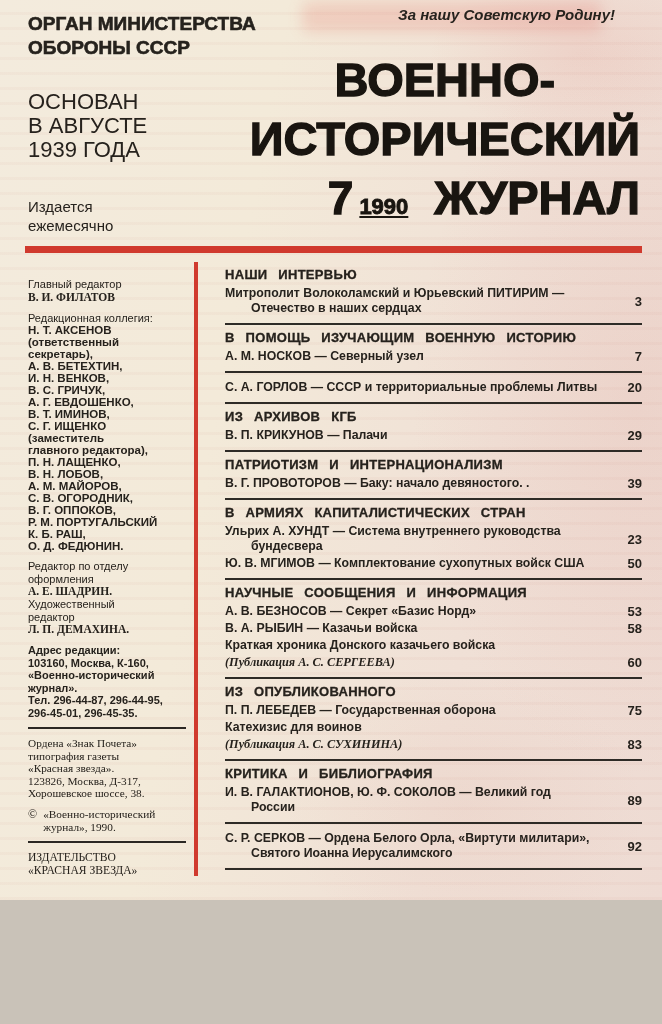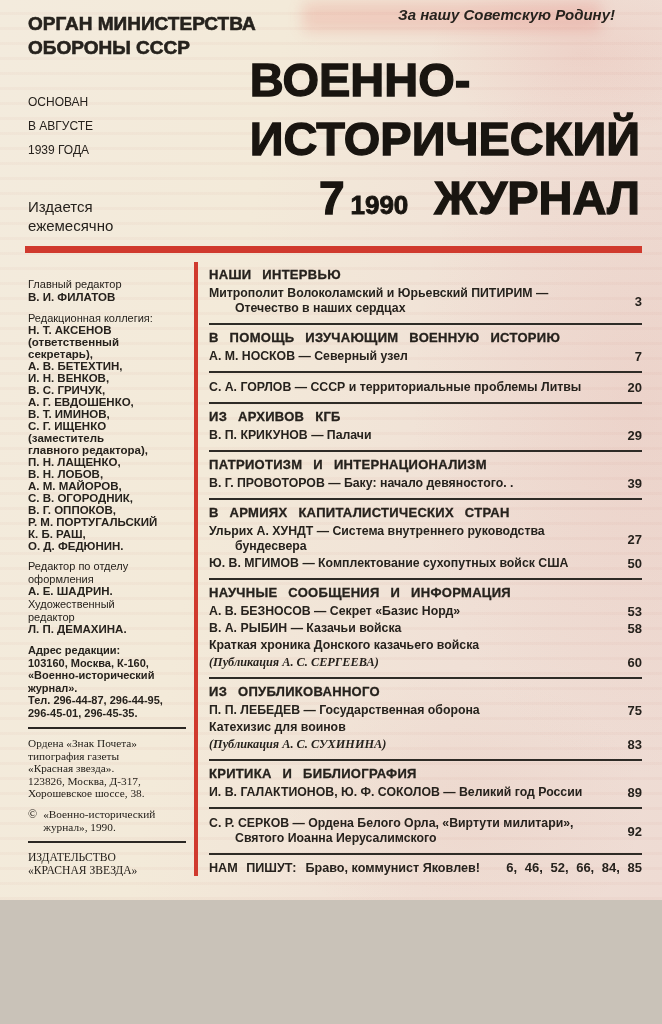--- a/index.html
+++ b/index.html
@@ -12,43 +12,43 @@
           radial-gradient(300px 500px at 96% 45%, rgba(209,120,110,0.10), transparent 75%),
           radial-gradient(260px 200px at 70% 90%, rgba(205,130,115,0.08), transparent 70%),
           repeating-linear-gradient(0deg, rgba(196,120,108,0.05) 0 3px, transparent 3px 15px);}
   .bleed-top{position:absolute;top:2px;right:60px;width:300px;height:30px;
         background:rgba(221,70,55,0.16);filter:blur(7px);border-radius:8px;pointer-events:none;}
 
   
   .organ{position:absolute;left:28px;top:12px;font-size:19px;line-height:24px;font-weight:800;
          -webkit-text-stroke:0.6px currentColor;white-space:pre-line;}
   .motto{position:absolute;left:398px;top:6px;font-size:15px;font-style:italic;font-weight:600;}
-  .founded{position:absolute;left:28px;top:90px;font-size:12px;line-height:24px;white-space:pre-line;}
+  .founded{position:absolute;left:28px;top:90px;font-size:22px;line-height:24px;white-space:pre-line;}
   .frequency{position:absolute;left:28px;top:197px;font-size:15px;line-height:19px;white-space:pre-line;}
-  .title{position:absolute;right:22px;top:50px;text-align:left;font-weight:700;color:#191510;
+  .title{position:absolute;right:22px;top:50px;text-align:center;font-weight:700;color:#191510;
          -webkit-text-stroke:1.3px #191510;font-size:47px;line-height:59px;}
   .title-line3{display:flex;justify-content:flex-end;align-items:baseline;column-gap:26px;}
   .issue{display:flex;align-items:baseline;column-gap:6px;}
   .issue-number{font-size:46px;}
-  .issue-year{font-size:26px;-webkit-text-stroke:0.9px #191510;}
+  .issue-year{font-size:22px;text-decoration:underline;-webkit-text-stroke:0.9px #191510;}
 
   .red-rule{position:absolute;background:#d03a2e;}
   .red-rule.top{left:25px;right:20px;top:246px;height:7px;}
   .red-rule.bottom{left:0;right:0;top:1001px;height:8px;}
 
   
   .columns{position:absolute;left:28px;right:20px;top:262px;bottom:24px;display:flex;}
   .left-col{width:158px;flex:none;padding-top:16px;overflow:hidden;}
   .vrule{width:4px;background:#d03a2e;flex:none;margin-left:8px;}
-  .toc{flex:1;padding-left:11px;display:flex;flex-direction:column;overflow:hidden;}
+  .toc{flex:1;padding-left:27px;display:flex;flex-direction:column;overflow:hidden;}
 
   
   .lc{margin-bottom:8px;}
   .lc-label{font-size:11px;line-height:12.5px;white-space:pre-line;}
-  .lc-name{font-size:11.5px;font-weight:700;line-height:13px;}
+  .lc-name{font-size:11.5px;font-weight:700;line-height:13px;font-family:Liberation Serif, serif;}
   .board{font-size:11.5px;font-weight:700;line-height:12px;white-space:pre-line;}
   .addr-label{font-size:11px;font-weight:700;line-height:12.5px;}
   .addr{font-size:11px;font-weight:700;line-height:12.5px;white-space:pre-line;}
   .serif{font-family:"Liberation Serif",serif;font-size:11.3px;line-height:12.6px;white-space:pre-line;}
   .copy-row{display:flex;column-gap:6px;align-items:flex-start;}
   .copy-icon{font-family:"Liberation Serif",serif;font-size:12px;line-height:12.6px;}
   .publisher{font-family:"Liberation Serif",serif;font-size:11.6px;line-height:13px;white-space:pre-line;}
   .lc-div{border:none;border-top:2px solid #2b2824;margin:8px 0;}
 
   
@@ -198,21 +198,21 @@
         <div class="toc-item">
           <span class="toc-item-text">В. Г. ПРОВОТОРОВ — Баку: начало девяностого. .</span>
           <span class="toc-page">39</span>
         </div>
       </section>
 
       <section class="toc-section">
         <h2 class="toc-heading">В АРМИЯХ КАПИТАЛИСТИЧЕСКИХ СТРАН</h2>
         <div class="toc-item">
           <span class="toc-item-text">Ульрих А. ХУНДТ — Система внутреннего руководства бундесвера</span>
-          <span class="toc-page">27</span>
+          <span class="toc-page">23</span>
         </div>
         <div class="toc-item">
           <span class="toc-item-text">Ю. В. МГИМОВ — Комплектование сухопутных войск США</span>
           <span class="toc-page">50</span>
         </div>
       </section>
 
       <section class="toc-section">
         <h2 class="toc-heading">НАУЧНЫЕ СООБЩЕНИЯ И ИНФОРМАЦИЯ</h2>
         <div class="toc-item">

